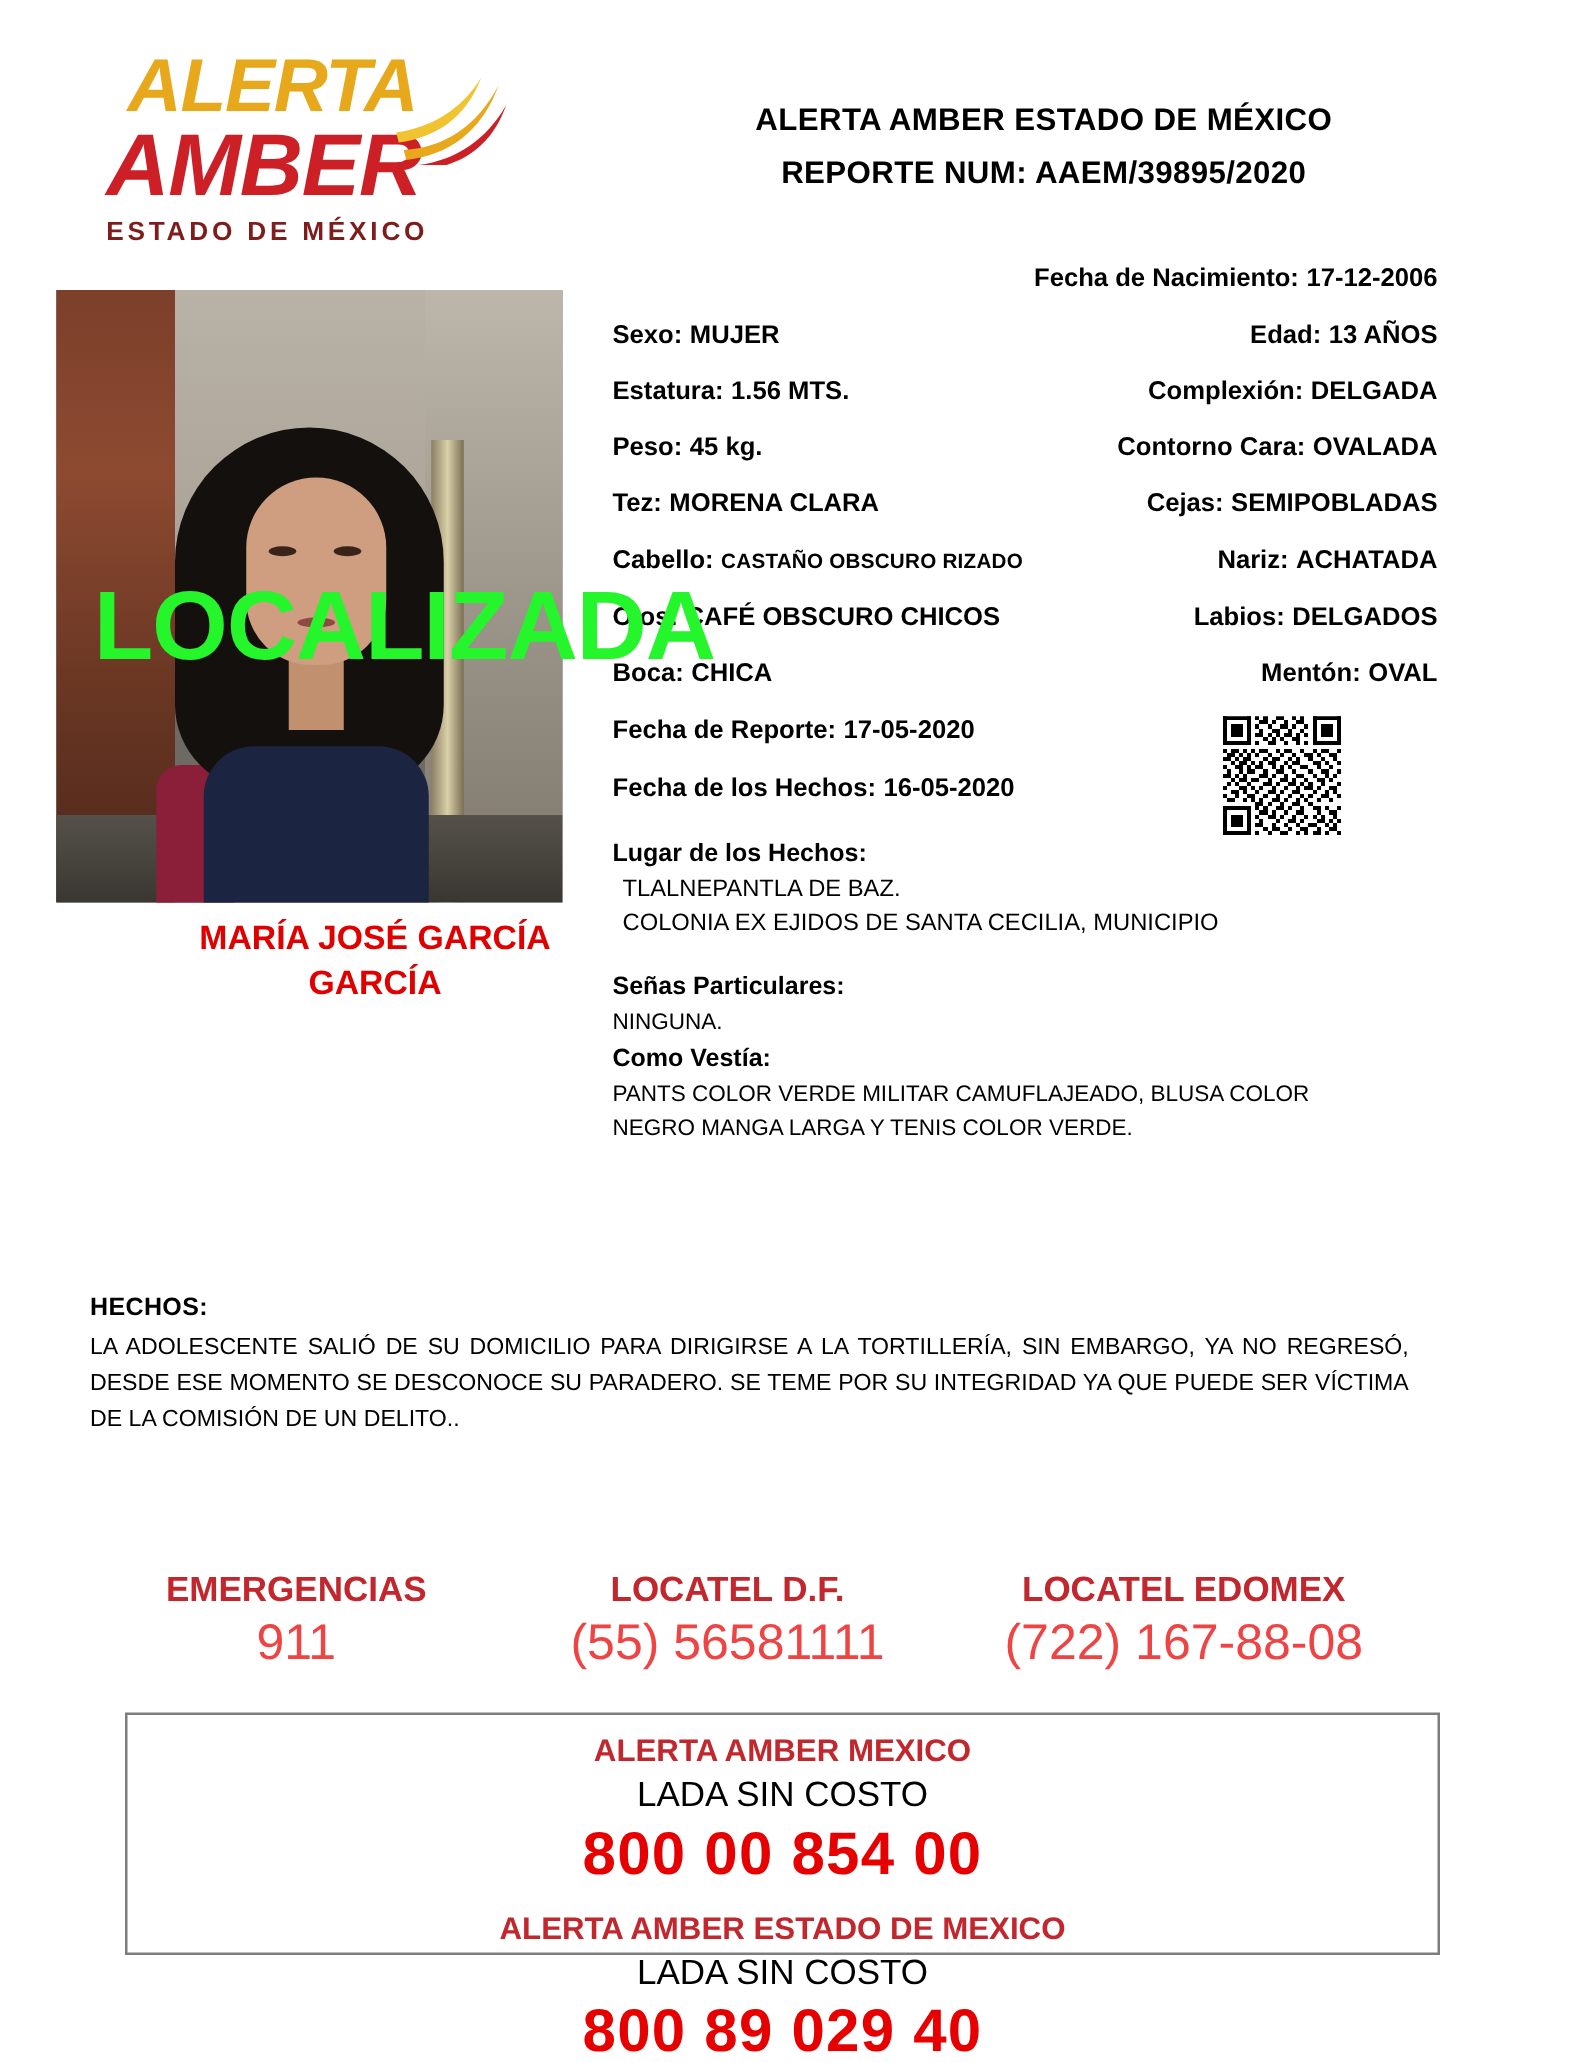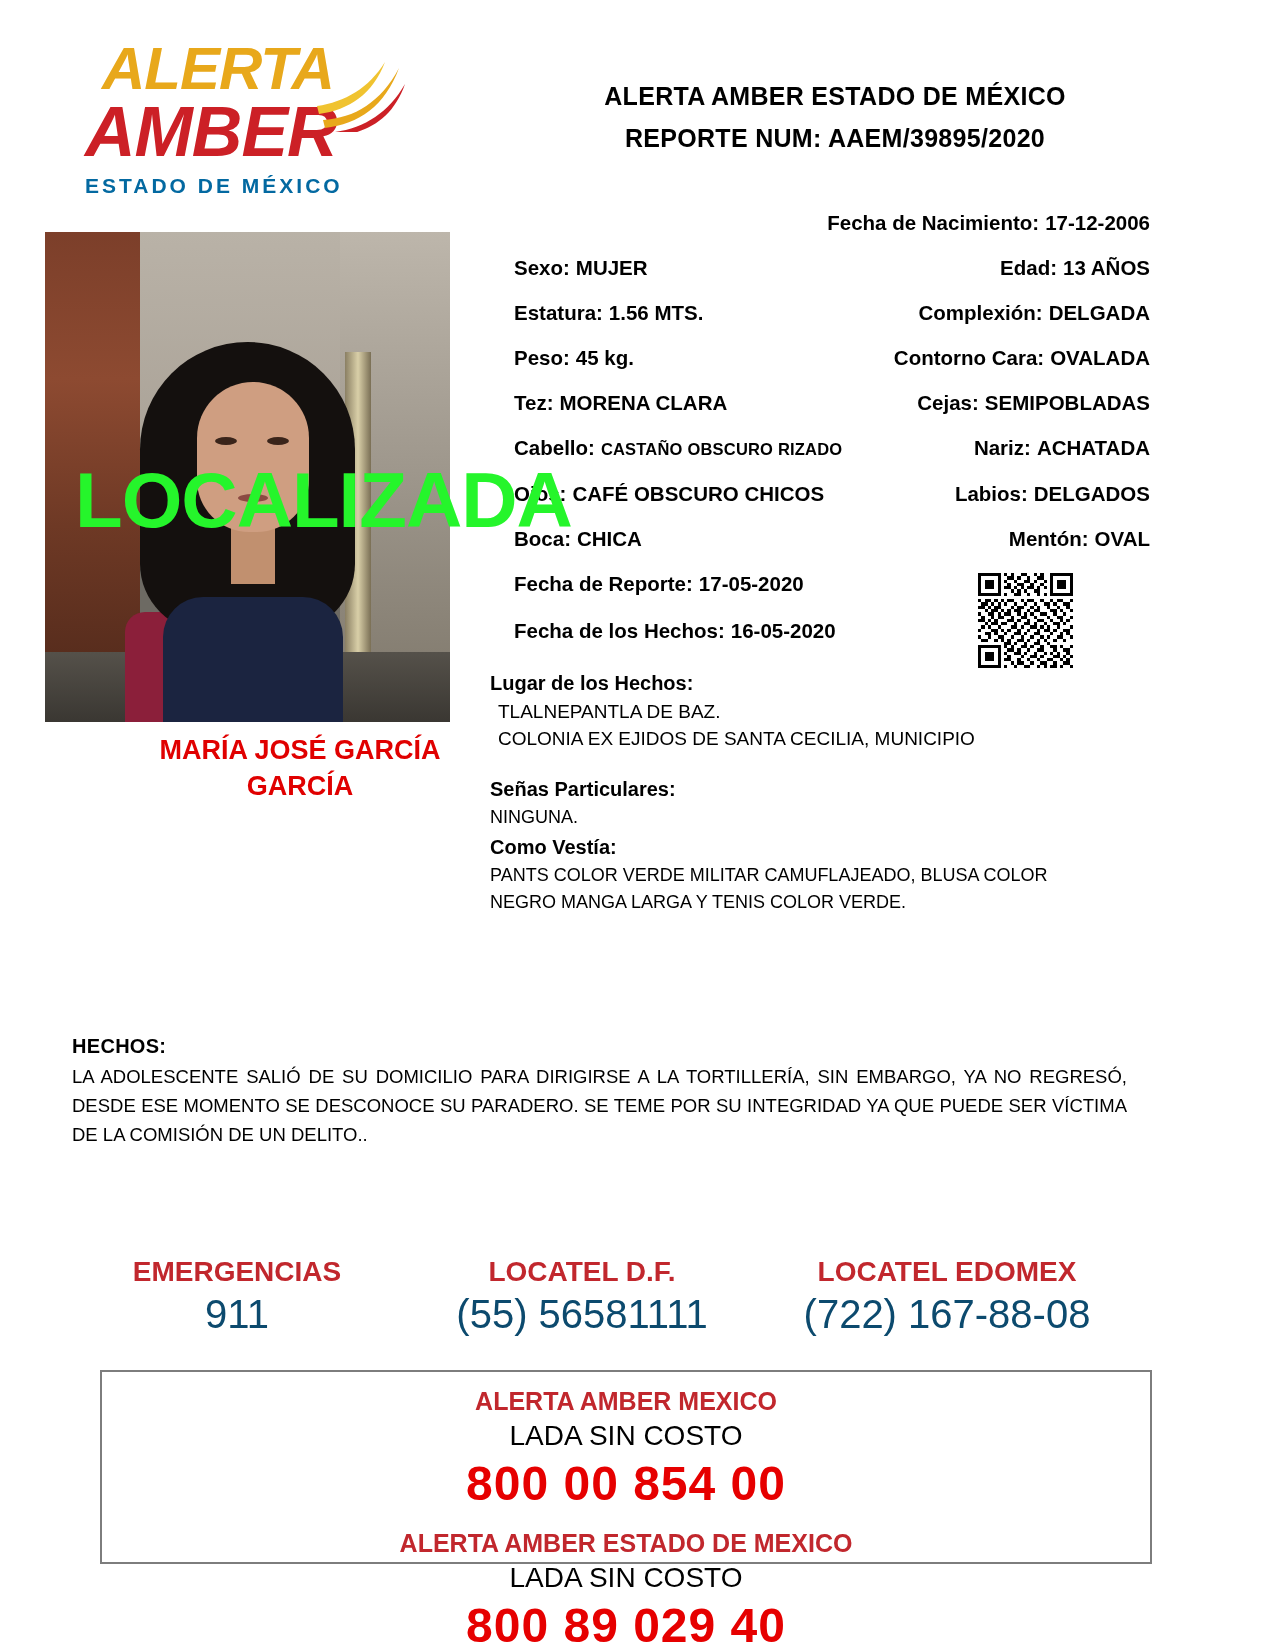--- a/index.html
+++ b/index.html
@@ -48,21 +48,21 @@
     letter-spacing: -1px;
     color: #cc2026;
     line-height: 68px;
     font-style: italic;
   }
   .logo-edo {
     font-family: "Liberation Sans", sans-serif;
     font-weight: bold;
     font-size: 21px;
     letter-spacing: 3px;
-    color: #0369a1;
+    color: #7f1d1d;
     margin-top: 8px;
   }
   .logo-swoosh {
     position: absolute;
     right: -20px;
     top: 22px;
     width: 90px;
     height: 70px;
   }
 
@@ -176,21 +176,20 @@
   }
   .drow {
     display: flex;
     justify-content: space-between;
     align-items: baseline;
     font-size: 20.5px;
     font-weight: bold;
     line-height: 22px;
     margin-bottom: 23px;
     white-space: nowrap;
-    margin-left: 24px;
   }
   .drow.single { justify-content: flex-end; }
   .lbl { font-weight: bold; }
   .val { font-weight: bold; }
   .val-sm { font-size: 16.5px; font-weight: bold; letter-spacing: 0.2px; }
   .cell { display: flex; gap: 6px; align-items: baseline; }
 
   .dates {
     margin-top: 6px;
   }
@@ -257,21 +256,21 @@
   .phone-col.c3 { flex: 1; }
   .phone-lbl {
     color: #c1272d;
     font-weight: bold;
     font-size: 28px;
     line-height: 34px;
   }
   .phone-num {
     font-size: 40px;
     line-height: 50px;
-    color: #0c4a6e;
+    color: #ef4444;
     font-weight: normal;
   }
 
   
   .bottom-box {
     position: absolute;
     left: 100px;
     top: 1370px;
     width: 1048px;
     height: 190px;

